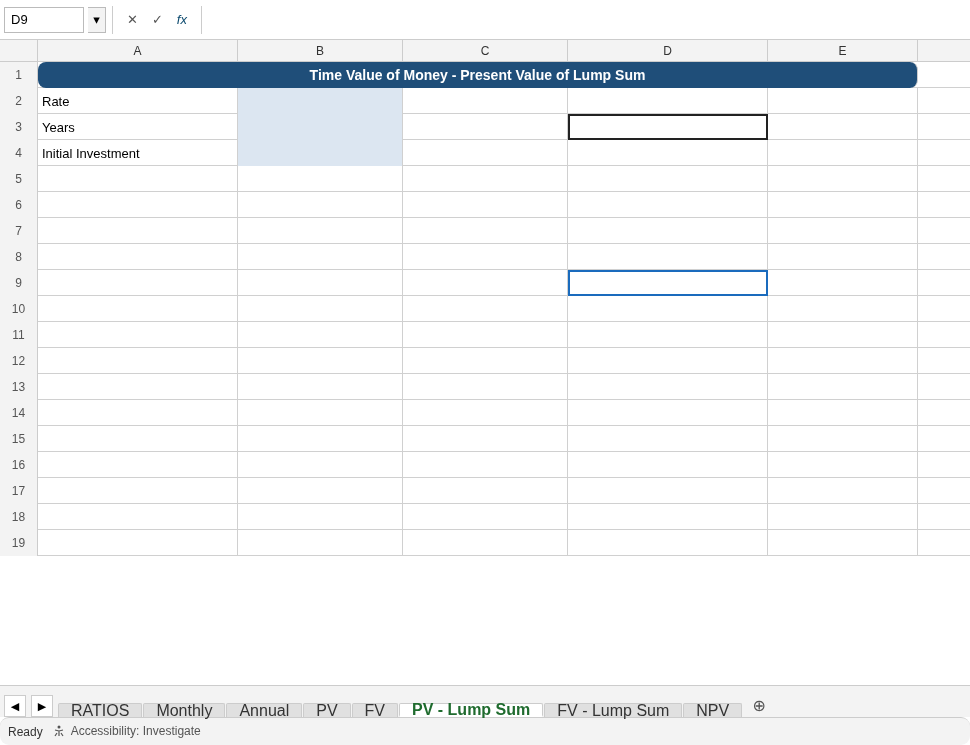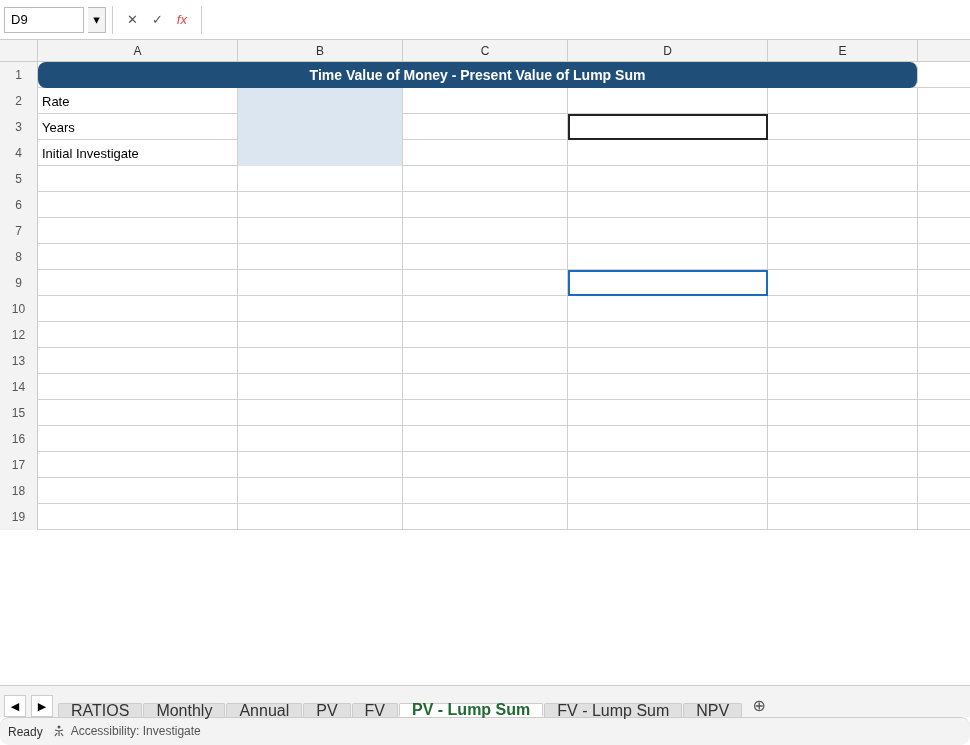--- a/index.html
+++ b/index.html
@@ -23,21 +23,21 @@
     }
     .formula-bar-divider {
       width: 1px; height: 28px; background: #ccc; margin: 0 2px;
     }
     .formula-bar-icons {
       display: flex; align-items: center; gap: 6px; padding: 0 4px;
     }
     .formula-bar-icon {
       font-size: 13px; color: #555; cursor: pointer; padding: 2px 4px;
     }
-    .formula-bar-icon.fx { font-style: italic; color: #ef4444; }
+    .formula-bar-icon.fx { font-style: italic; color: #0c4a6e; }
     .formula-input {
       flex: 1; height: 26px; border: none; outline: none; font-size: 13px; padding: 0 4px;
     }
 
     
     .spreadsheet-container {
       position: relative;
       height: calc(745px - 40px - 32px - 28px);
       overflow: hidden;
     }
@@ -194,21 +194,21 @@
       <div class="cell col-b cell-blue-bg"></div>
       <div class="cell col-c"></div>
       <div class="cell col-d cell-d3-outline"></div>
       <div class="cell col-e"></div>
       <div class="cell col-f"></div>
     </div>
 
     <div class="grid-row">
       <div class="row-num">4</div>
       <div class="cell col-a">
-        <span>Initial Investigate</span>
+        <span>Initial Investment</span>
       </div>
       <div class="cell col-b cell-blue-bg"></div>
       <div class="cell col-c"></div>
       <div class="cell col-d"></div>
       <div class="cell col-e"></div>
       <div class="cell col-f"></div>
     </div>
 
     <div class="grid-row">
         <div class="row-num">5</div>
@@ -250,20 +250,29 @@
         <div class="row-num">9</div>
         <div class="cell col-a"></div>
         <div class="cell col-b"></div>
         <div class="cell col-c"></div>
         <div class="cell col-d cell-selected"></div>
         <div class="cell col-e"></div>
         <div class="cell col-f"></div>
       </div>
     <div class="grid-row">
         <div class="row-num">10</div>
+        <div class="cell col-a"></div>
+        <div class="cell col-b"></div>
+        <div class="cell col-c"></div>
+        <div class="cell col-d"></div>
+        <div class="cell col-e"></div>
+        <div class="cell col-f"></div>
+      </div>
+    <div class="grid-row">
+        <div class="row-num">11</div>
         <div class="cell col-a"></div>
         <div class="cell col-b"></div>
         <div class="cell col-c"></div>
         <div class="cell col-d"></div>
         <div class="cell col-e"></div>
         <div class="cell col-f"></div>
       </div>
     <div class="grid-row">
         <div class="row-num">12</div>
         <div class="cell col-a"></div>

